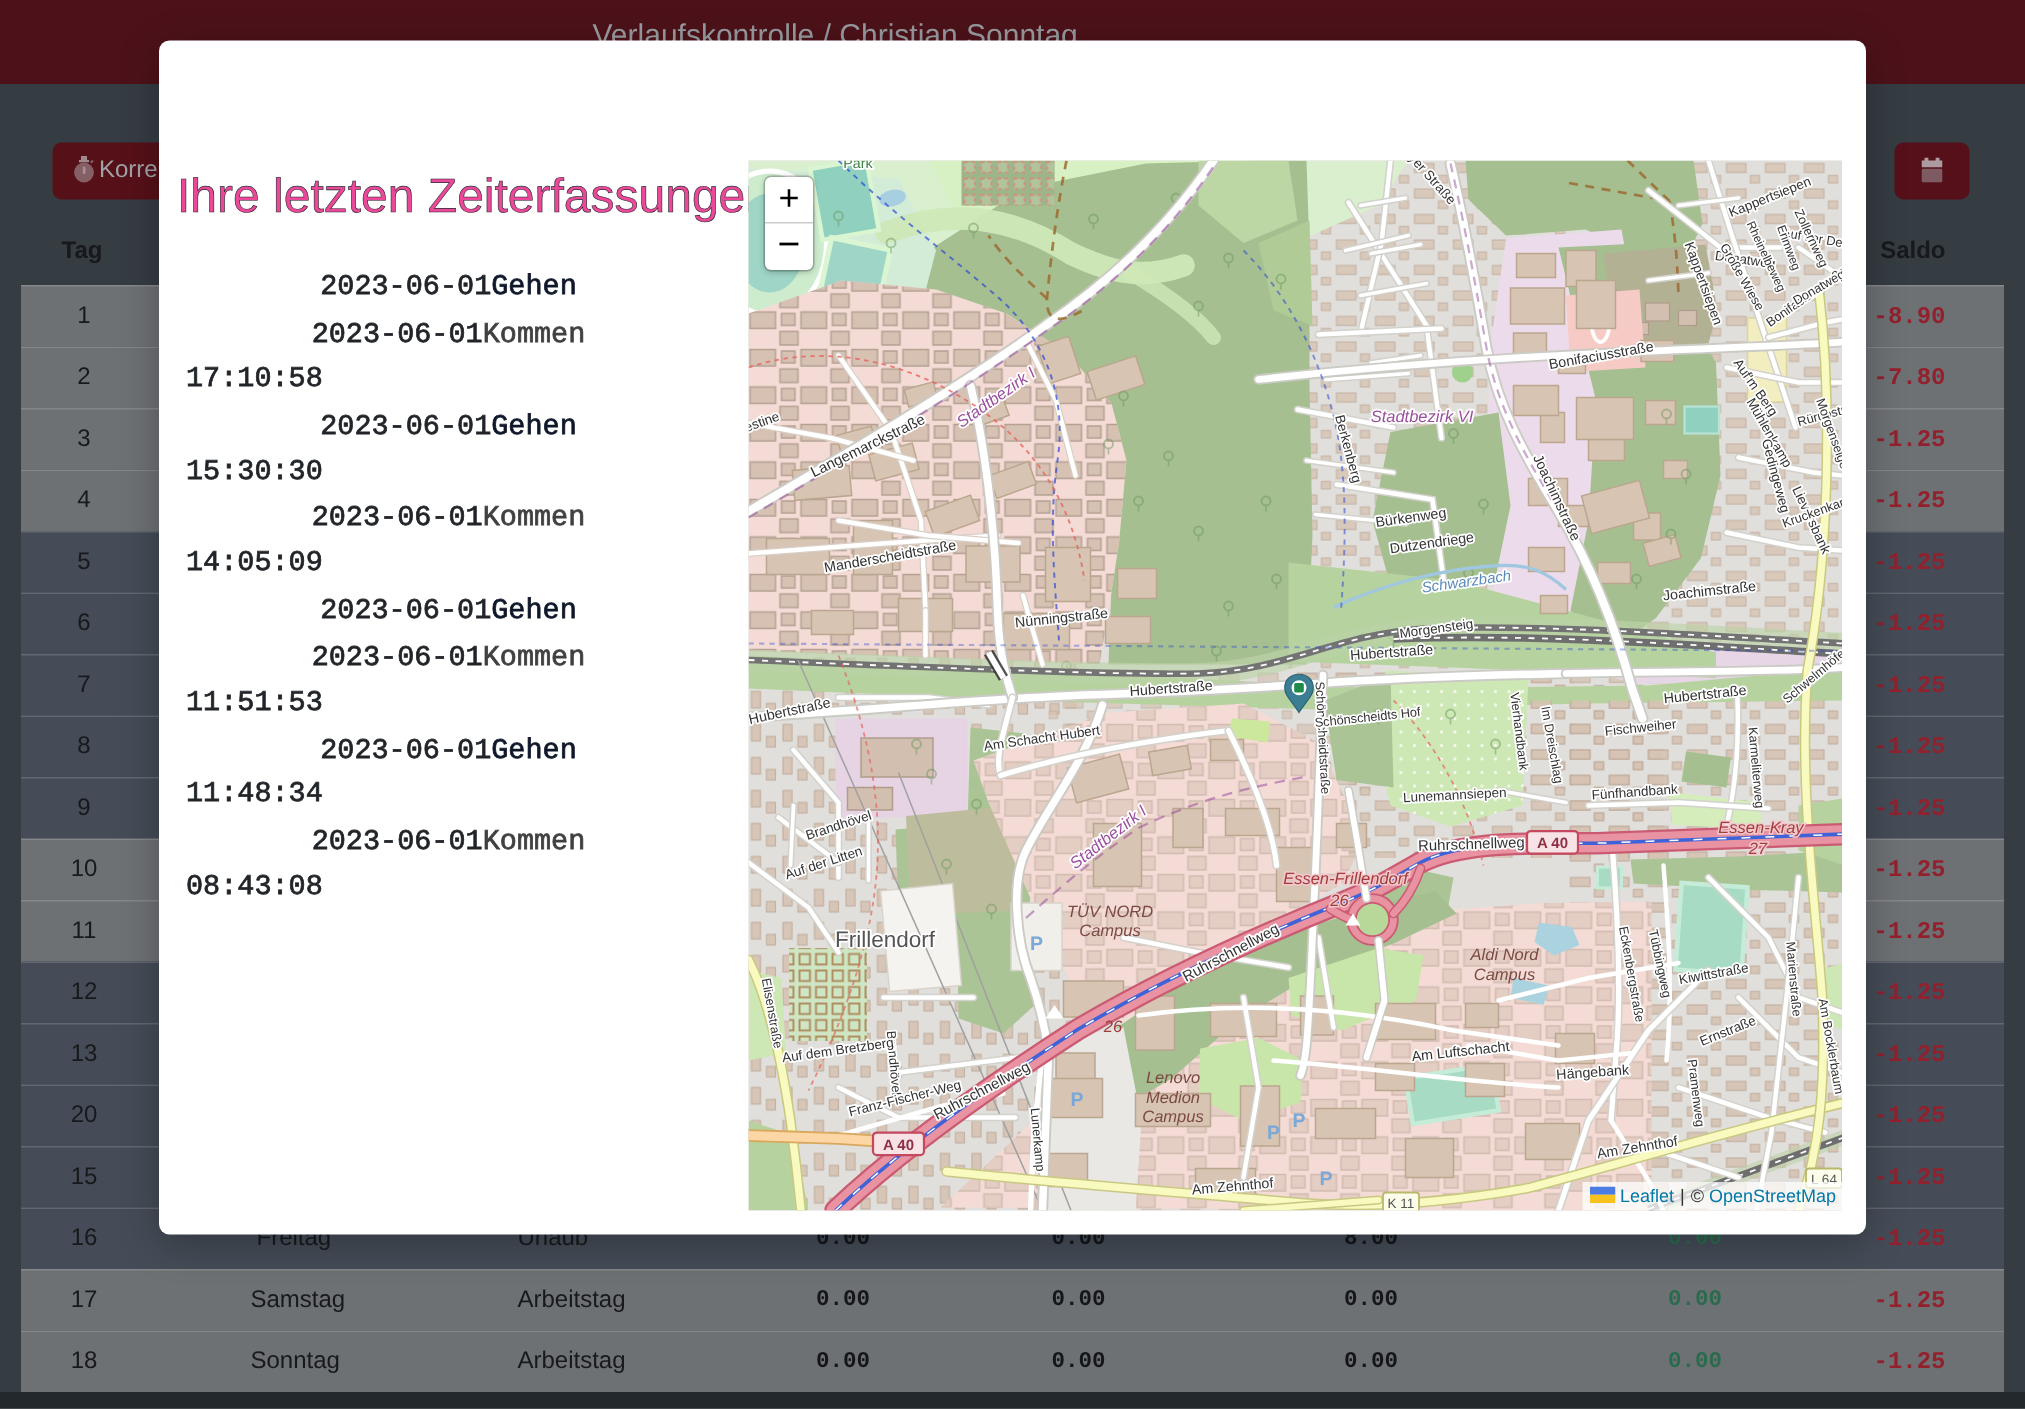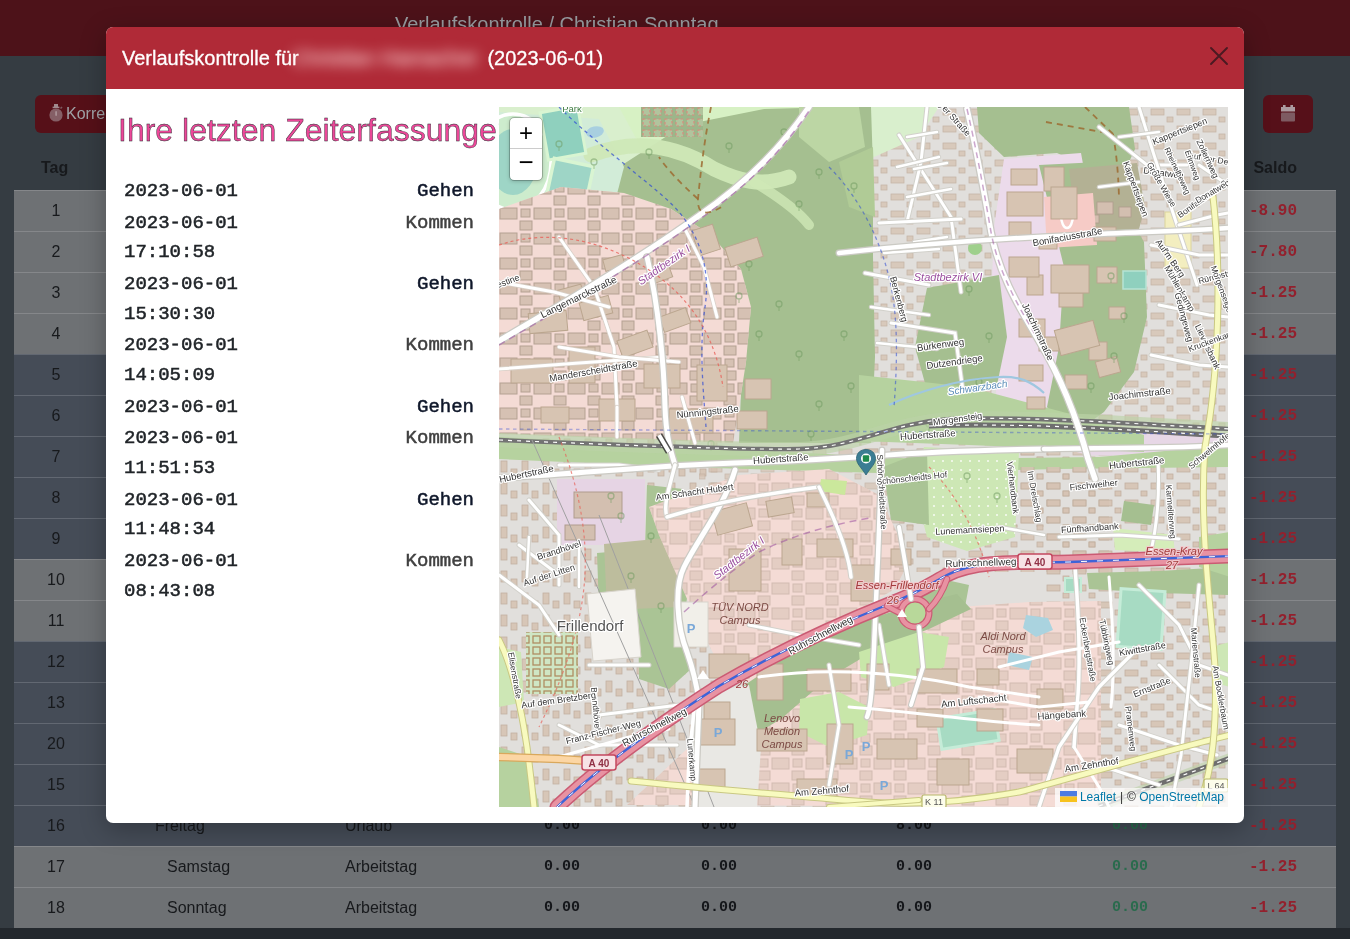--- a/index.html
+++ b/index.html
@@ -20,21 +20,21 @@
 .red{color:#93202d;font-size:16px}
 .modal{position:absolute;left:106px;top:27px;width:1138px;height:796px;background:#ffffff;border-radius:7px;box-shadow:0 6px 26px rgba(0,0,0,0.28)}
 .mhead{position:absolute;left:0;top:0;width:100%;height:62px;background:#b02a37;border-radius:7px 7px 0 0}
 .mhead .t{position:absolute;left:16px;top:19px;font-size:20px;color:#ffffff;-webkit-text-stroke:0.3px #fff;white-space:nowrap}
 .blur{display:inline-block;color:#ffc2c2;filter:blur(6.5px);margin:0 4px 0 -12px;transform:scaleY(0.95);font-size:21px}
 .x{position:absolute;right:10px;top:14px;width:30px;height:30px}
 .x svg{display:block}
 .h3{position:absolute;left:12px;top:85px;font-size:32px;font-weight:400;-webkit-text-stroke:0.4px #212529;color:#ec4899;letter-spacing:0}
 .list{position:absolute;left:18px;top:60px;width:350px}
 .ent{margin-bottom:2.3px;font-family:"Liberation Mono",monospace;font-size:19px;font-weight:400;-webkit-text-stroke:0.5px currentColor;color:#212529;line-height:29.5px}
-.l1{display:flex;justify-content:space-between}
+.l1{display:flex;justify-content:center}
 .geh{color:#0f172a}
 .kom{color:#404040}
 .map{position:absolute;left:393px;top:80px;width:729px;height:700px;overflow:hidden;background:#e1dfdc}
 .zoomctl{position:absolute;left:11px;top:11px;width:32px;height:62px;background:#ffffff;border-radius:4px;outline:1.5px solid rgba(0,0,0,0.2);box-shadow:0 1px 4px rgba(0,0,0,0.25);z-index:5}
 .zoomctl .zp{position:absolute;left:0;top:0;width:32px;height:31px;text-align:center;font-size:24px;font-weight:400;color:#000;line-height:29px;border-bottom:1px solid #ccc}
 .zoomctl .zm{position:absolute;left:0;top:31px;width:32px;height:31px;text-align:center;font-size:26px;font-weight:400;color:#000;line-height:27px}
 .attr{position:absolute;right:0;bottom:0;background:rgba(255,255,255,0.75);font-size:12px;color:#333;padding:2px 4px 3px 5px;z-index:5}
 .attr a{color:#0078a8;text-decoration:none} .attr .sep{color:#333;padding:0 4px}
 .flag{display:inline-block;width:17px;height:11px;position:relative;top:1px}
 </style></head>
@@ -120,21 +120,21 @@
 <div class="row rd">
       <span class="rn">20</span>
       <span class="num red" style="right:39px">-1.25</span>
     </div>
 <div class="row rd">
       <span class="rn">15</span>
       <span class="num red" style="right:39px">-1.25</span>
     </div>
 <div class="row rd">
       <span class="rn">16</span>
-      <span class="wd" style="left:141px">Freitag</span>
+      <span class="wd" style="left:157px">Freitag</span>
       <span class="wd" style="left:331px">Urlaub</span>
       <span class="num" style="right:756px">0.00</span>
       <span class="num" style="right:599px">0.00</span>
       <span class="num" style="right:404px">8.00</span>
       <span class="num grn" style="right:188px">0.00</span>
       <span class="num red" style="right:39px">-1.25</span>
     </div>
 <div class="row rl">
       <span class="rn">17</span>
       <span class="wd" style="left:153px">Samstag</span>
@@ -151,28 +151,20 @@
       <span class="wd" style="left:331px">Arbeitstag</span>
       <span class="num" style="right:756px">0.00</span>
       <span class="num" style="right:599px">0.00</span>
       <span class="num" style="right:404px">0.00</span>
       <span class="num grn" style="right:188px">0.00</span>
       <span class="num red" style="right:39px">-1.25</span>
     </div>
 </div>
 <div style="position:absolute;left:0;top:928px;width:1350px;height:11px;background:#23282d"></div>
 <div class="modal">
-<div class="mhead">
-      <div class="t">Verlaufskontrolle für <span class="blur">Christian Hamacher</span> (2023-06-01)</div>
-<div class="x">
-        <svg width="30" height="30" viewBox="0 0 30 30">
-          <path d="M7,7 L23,23 M23,7 L7,23" stroke="#4a1a22" stroke-width="1.9" stroke-linecap="round"></path>
-        </svg>
-      </div>
-    </div>
 <div class="h3">Ihre letzten Zeiterfassungen:</div>
 <div class="list" style="top:150px">
 <div class="ent">
         <div class="l1">
           <span>2023-06-01</span>
           <span class="geh">Gehen</span>
         </div>
       </div>
 <div class="ent">
         <div class="l1">

